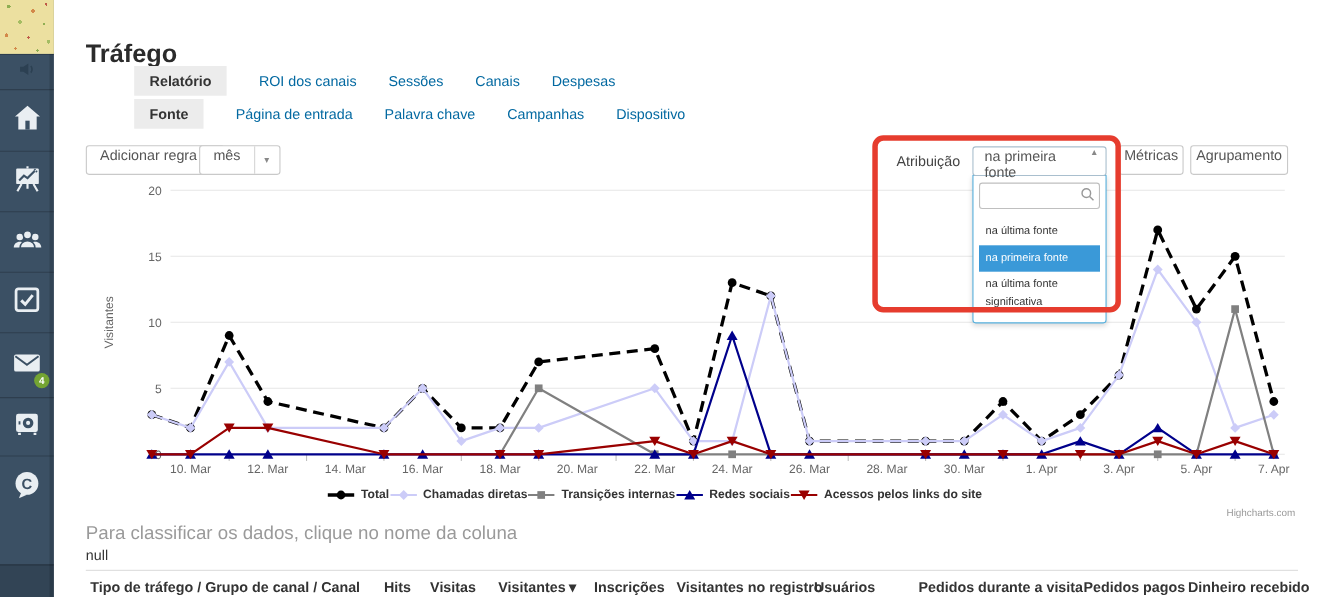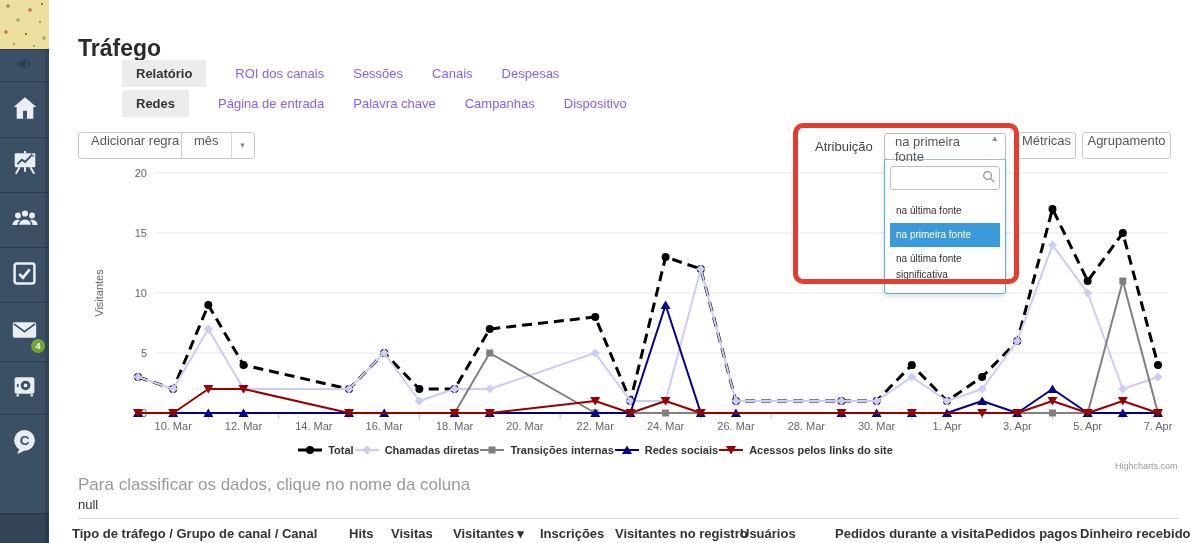--- a/index.html
+++ b/index.html
@@ -29,21 +29,21 @@
   .sb-safe{height:52px;} .sb-chat{height:56px;}
   .side-bottom{position:absolute;left:0;top:513px;width:49px;height:30px;background:rgba(0,0,0,.14);border-top:1px solid rgba(0,0,0,.25);}
   .badge{position:absolute;right:4px;bottom:8px;min-width:14px;height:14px;border-radius:8px;
       background:#74a433;color:#fff;font-size:9px;font-weight:bold;line-height:14px;text-align:center;}
 
   
   .page-title{position:absolute;left:78px;top:20px;font-size:23px;font-weight:bold;color:#2b2b2b;z-index:2;}
   .tabs{position:absolute;display:flex;gap:29px;z-index:2;padding-left:44px;}
   .tabs1{left:78px;top:60px;}
   .tabs2{left:78px;top:90px;}
-  .tab{height:27px;line-height:27px;font-size:13px;color:#8b5cf6;cursor:pointer;white-space:nowrap;}
+  .tab{height:27px;line-height:27px;font-size:13px;color:#0369a1;cursor:pointer;white-space:nowrap;}
   .tab.active{background:#ececec;color:#333;font-weight:bold;padding:0 14px;}
 
   
   .btn{position:absolute;display:inline-flex;align-items:flex-start;justify-content:center;
       background:#fff;border:1px solid #c9c9c9;border-radius:3px;font-size:13px;color:#555;
       height:27px;box-sizing:border-box;z-index:2;}
   .caret{font-size:9px;color:#888;margin-left:7px;line-height:1;}
   #add-rule{left:78px;top:132px;padding:0 12px;}
   #period{left:181px;top:132px;padding:0;}
   #period .p-label{padding:0 12px;}
@@ -170,21 +170,21 @@
 
 <h1 class="page-title">Tráfego</h1>
 <nav class="tabs tabs1" id="tabs1">
     <div class="tab active">Relatório</div>
     <div class="tab">ROI dos canais</div>
     <div class="tab">Sessões</div>
     <div class="tab">Canais</div>
     <div class="tab">Despesas</div>
   </nav>
 <nav class="tabs tabs2" id="tabs2">
-    <div class="tab active">Redes</div>
+    <div class="tab active">Fonte</div>
     <div class="tab">Página de entrada</div>
     <div class="tab">Palavra chave</div>
     <div class="tab">Campanhas</div>
     <div class="tab">Dispositivo</div>
   </nav>
 
 <div class="btn" id="add-rule">
   <span>Adicionar regra</span>
   <span class="caret">▾</span>
 </div>
@@ -417,21 +417,21 @@
       </svg>
       <span>Acessos pelos links do site</span>
     </span>
   </div>
 <div id="credit">Highcharts.com</div>
 
 <div id="sort-hint">Para classificar os dados, clique no nome da coluna</div>
 <div id="null-text">null</div>
 <div id="table-divider"></div>
 <div id="table-header">
-    <span style="left: 72px;">Tipo de tráfego / Grupo de canal / Canal</span>
+    <span style="left: 82px;">Tipo de tráfego / Grupo de canal / Canal</span>
     <span style="left: 349px;">Hits</span>
     <span style="left: 391px;">Visitas</span>
     <span style="left: 453px;">Visitantes<span class="sort-caret">▾</span></span>
     <span style="left: 540px;">Inscrições</span>
     <span style="left: 615px;">Visitantes no registro</span>
     <span style="left: 740px;">Usuários</span>
     <span style="left: 835px;">Pedidos durante a visita</span>
     <span style="left: 985px;">Pedidos pagos</span>
     <span style="left: 1080px;">Dinheiro recebido</span>
   </div>

